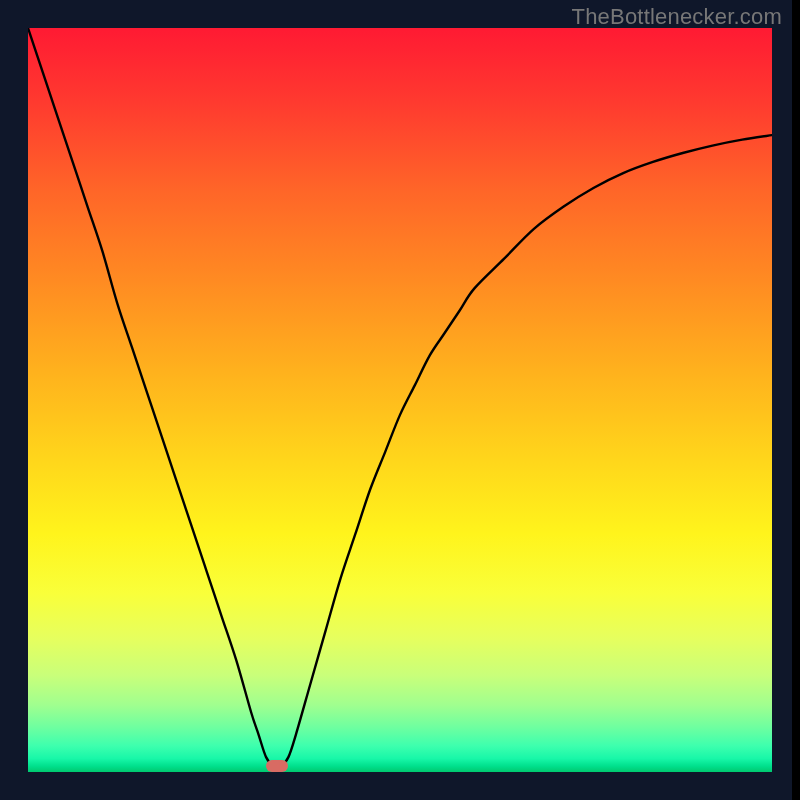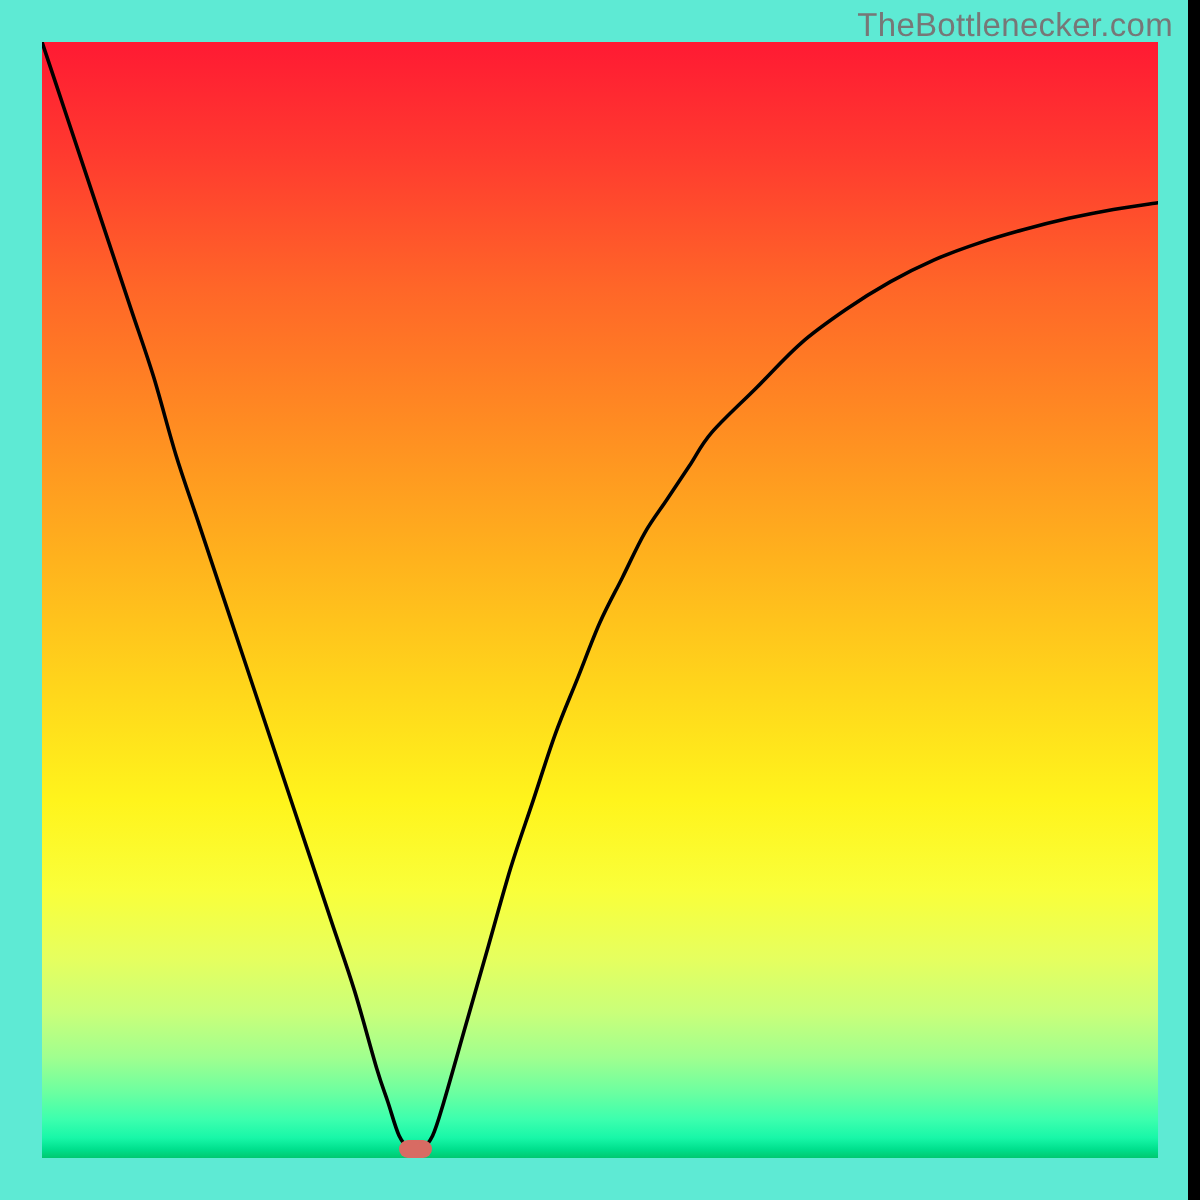--- a/index.html
+++ b/index.html
@@ -9,21 +9,21 @@
     height: 800px;
     background: #000;
     font-family: Arial, Helvetica, sans-serif;
   }
   .frame {
     position: absolute;
     top: 0;
     left: 0;
     width: 792px;
     height: 800px;
-    background: #5eead4;
+    background: #0f172a;
   }
   .plot-area {
     position: absolute;
     top: 28px;
     left: 28px;
     width: 744px;
     height: 744px;
     overflow: hidden;
   }
   .gradient {

